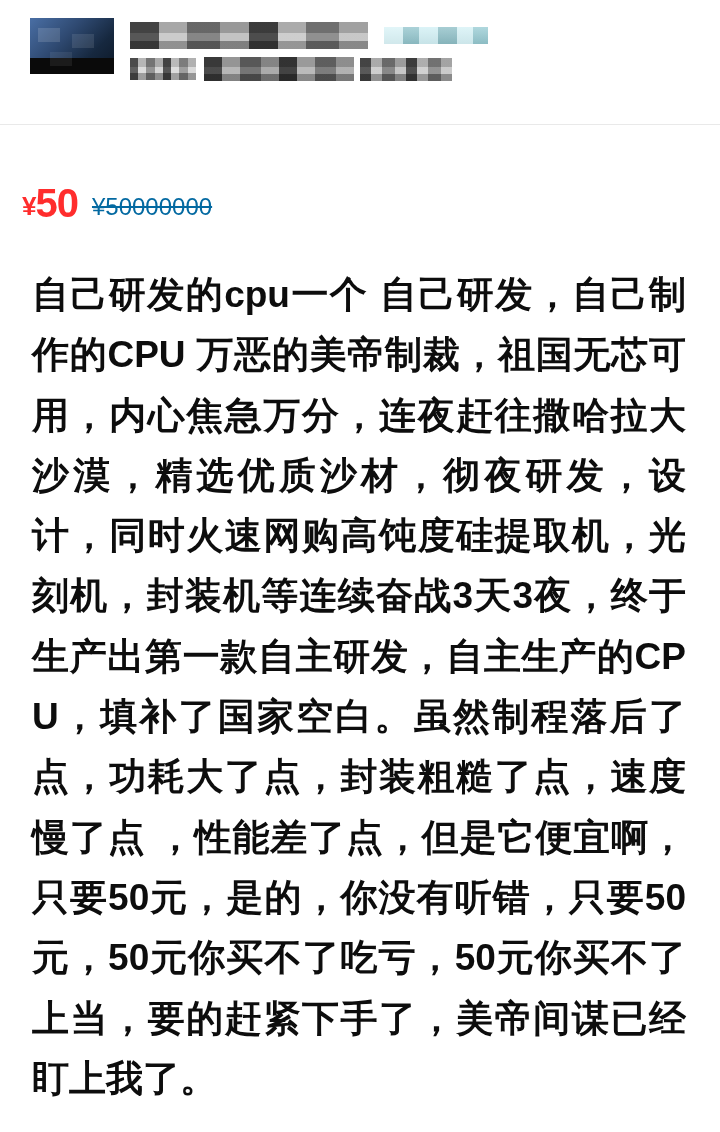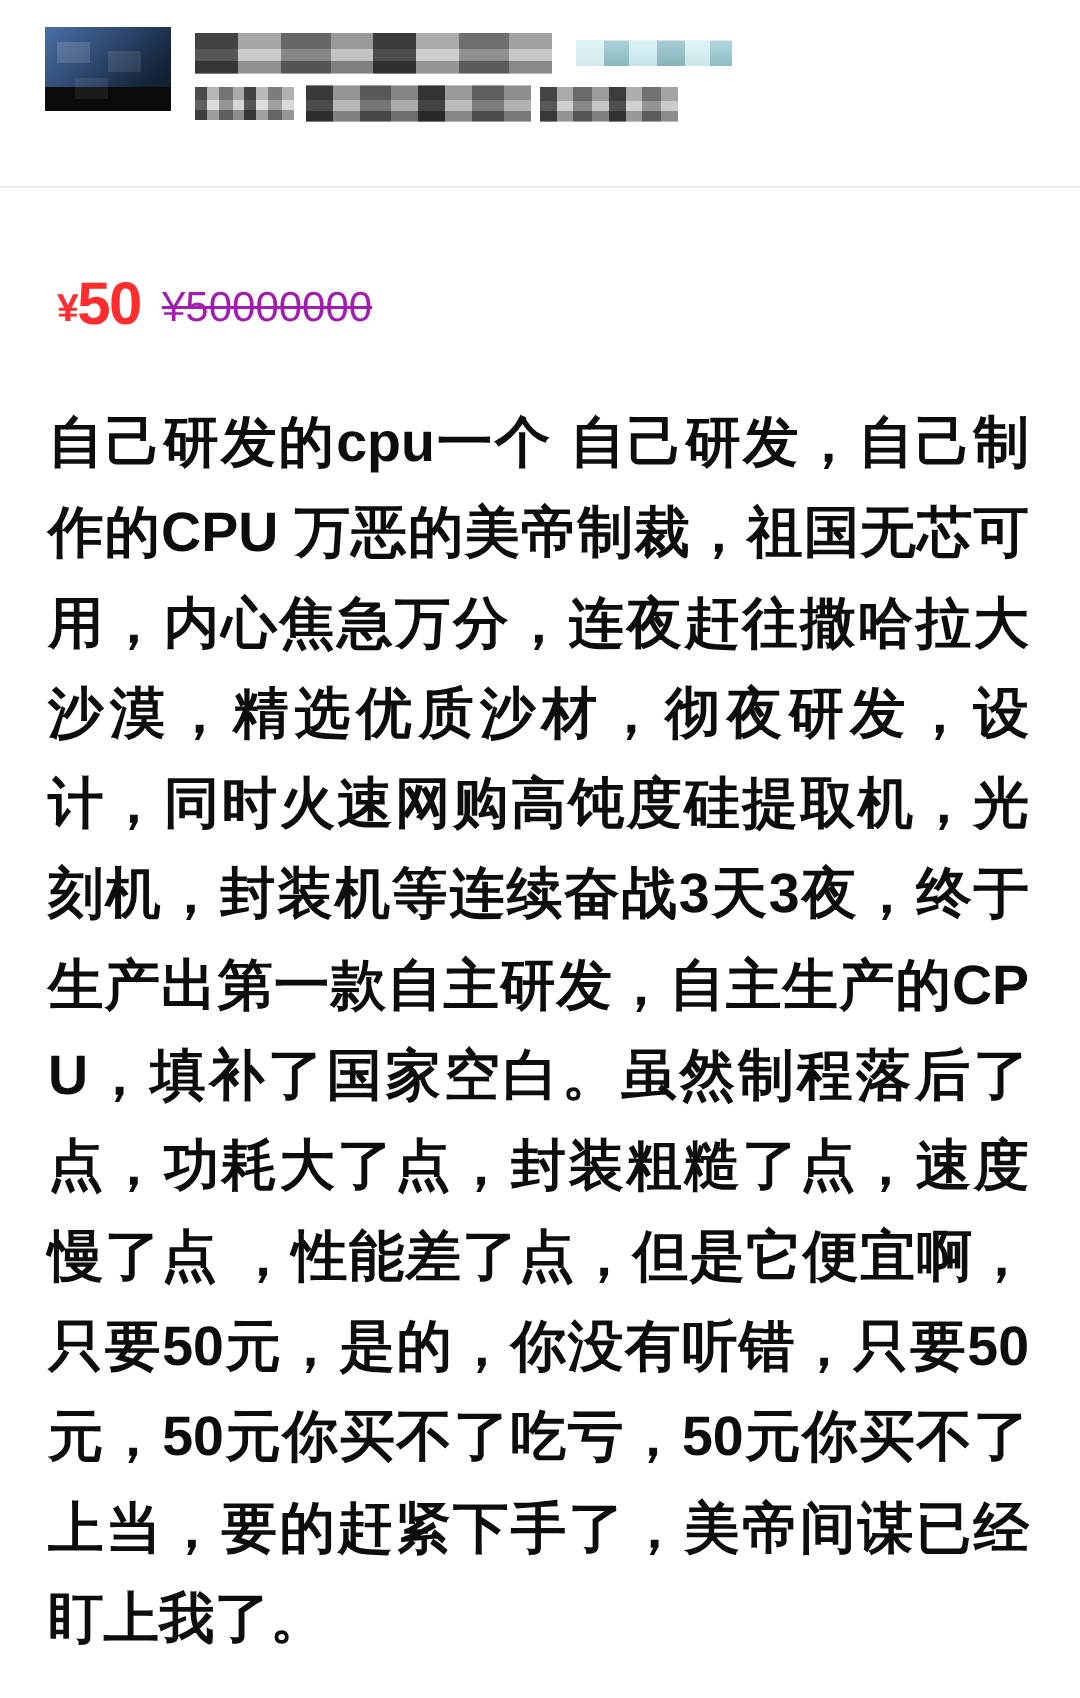--- a/index.html
+++ b/index.html
@@ -114,39 +114,39 @@
     background-color: #9d9d9d;
   }
   .mosaic-sub-c {
     width: 92px; height: 23px;
     margin-left: 6px;
     background-color: #bdbdbd;
   }
 
   
   .price-row {
-    padding: 58px 30px 0 38px;
+    padding: 58px 30px 0 22px;
     display: flex;
     align-items: flex-end;
   }
   .price-now {
     color: #ff2d2d;
     font-size: 40px;
     font-weight: bold;
     line-height: 1;
     letter-spacing: -1px;
   }
   .price-now .cur {
     font-size: 26px;
     font-weight: bold;
     vertical-align: 2px;
   }
   .price-old {
-    color: #a21caf;
-    font-size: 28px;
+    color: #0369a1;
+    font-size: 24px;
     text-decoration: line-through;
     margin-left: 14px;
     line-height: 1;
     padding-bottom: 4px;
   }
 
   
   .desc {
     padding: 42px 34px 0 32px;
     font-size: 37px;

